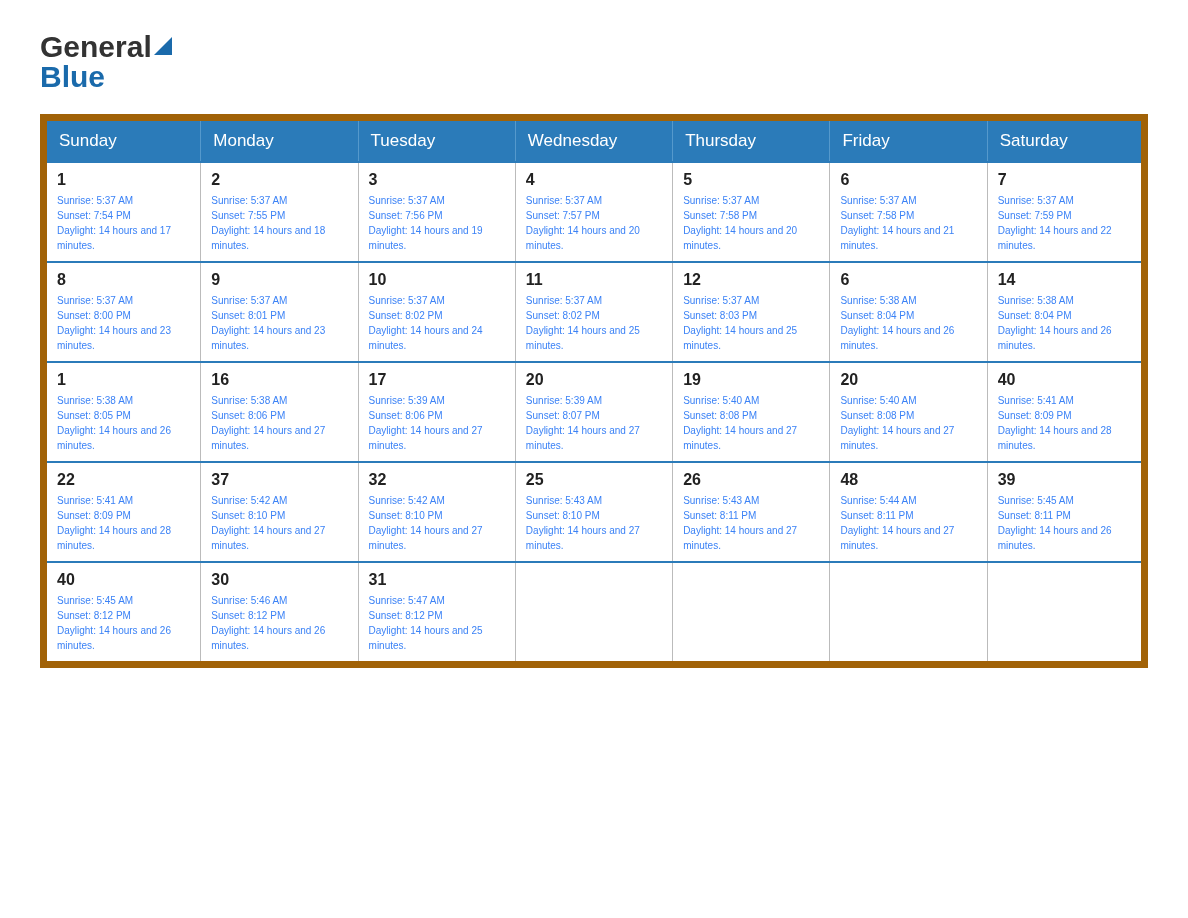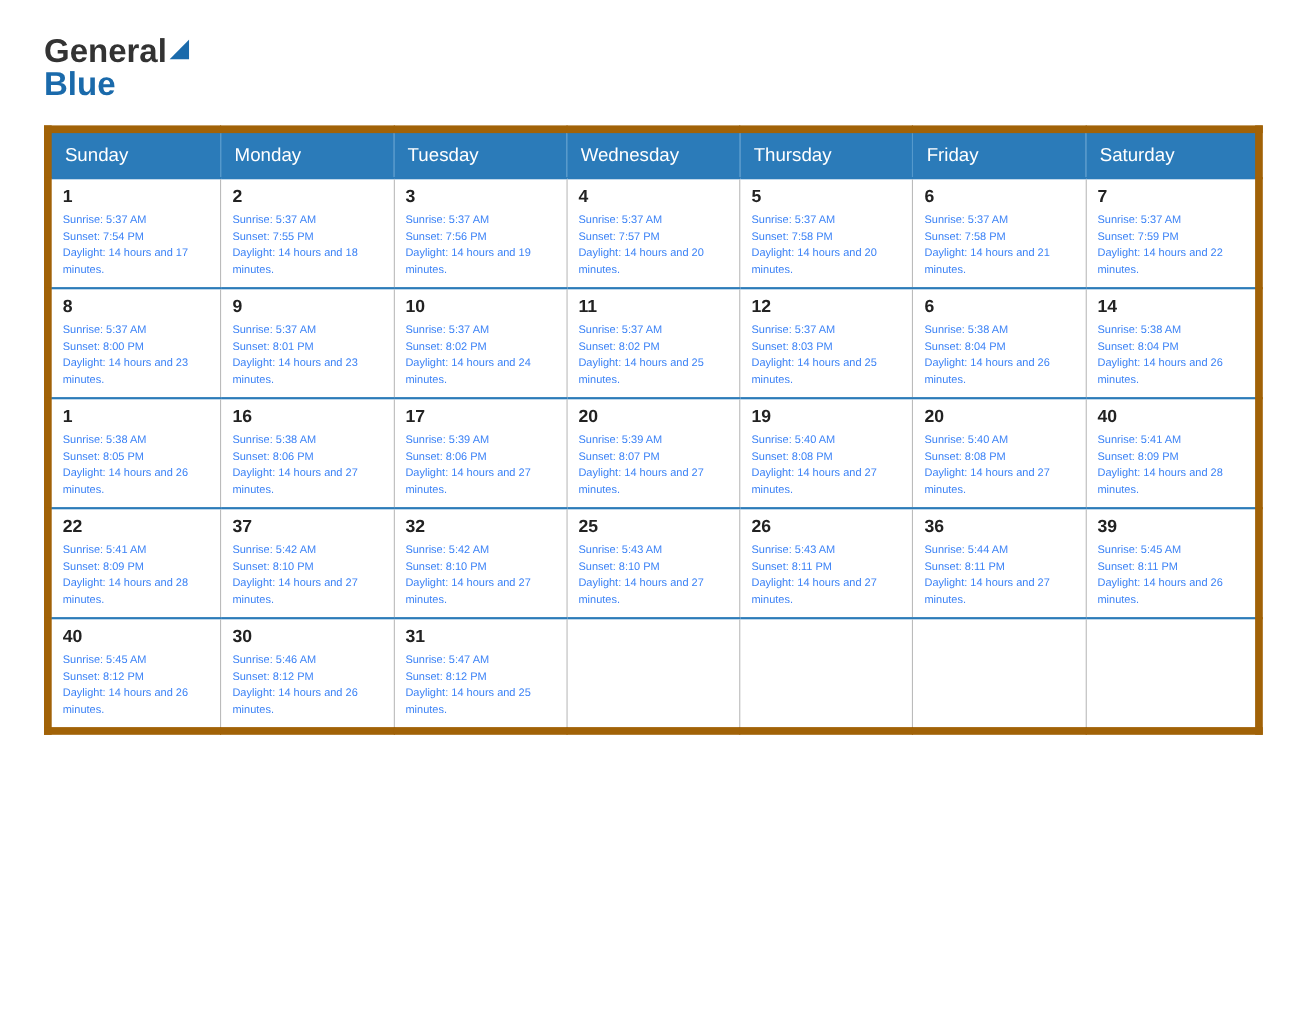--- a/index.html
+++ b/index.html
@@ -318,21 +318,21 @@
       </td>
         <td>
         <span class="day-number">26</span>
         <div class="day-info">
           Sunrise: 5:43 AM<br>
           Sunset: 8:11 PM<br>
           Daylight: 14 hours and 27 minutes.
         </div>
       </td>
         <td>
-        <span class="day-number">36</span>
+        <span class="day-number">48</span>
         <div class="day-info">
           Sunrise: 5:44 AM<br>
           Sunset: 8:11 PM<br>
           Daylight: 14 hours and 27 minutes.
         </div>
       </td>
         <td>
         <span class="day-number">39</span>
         <div class="day-info">
           Sunrise: 5:45 AM<br>

